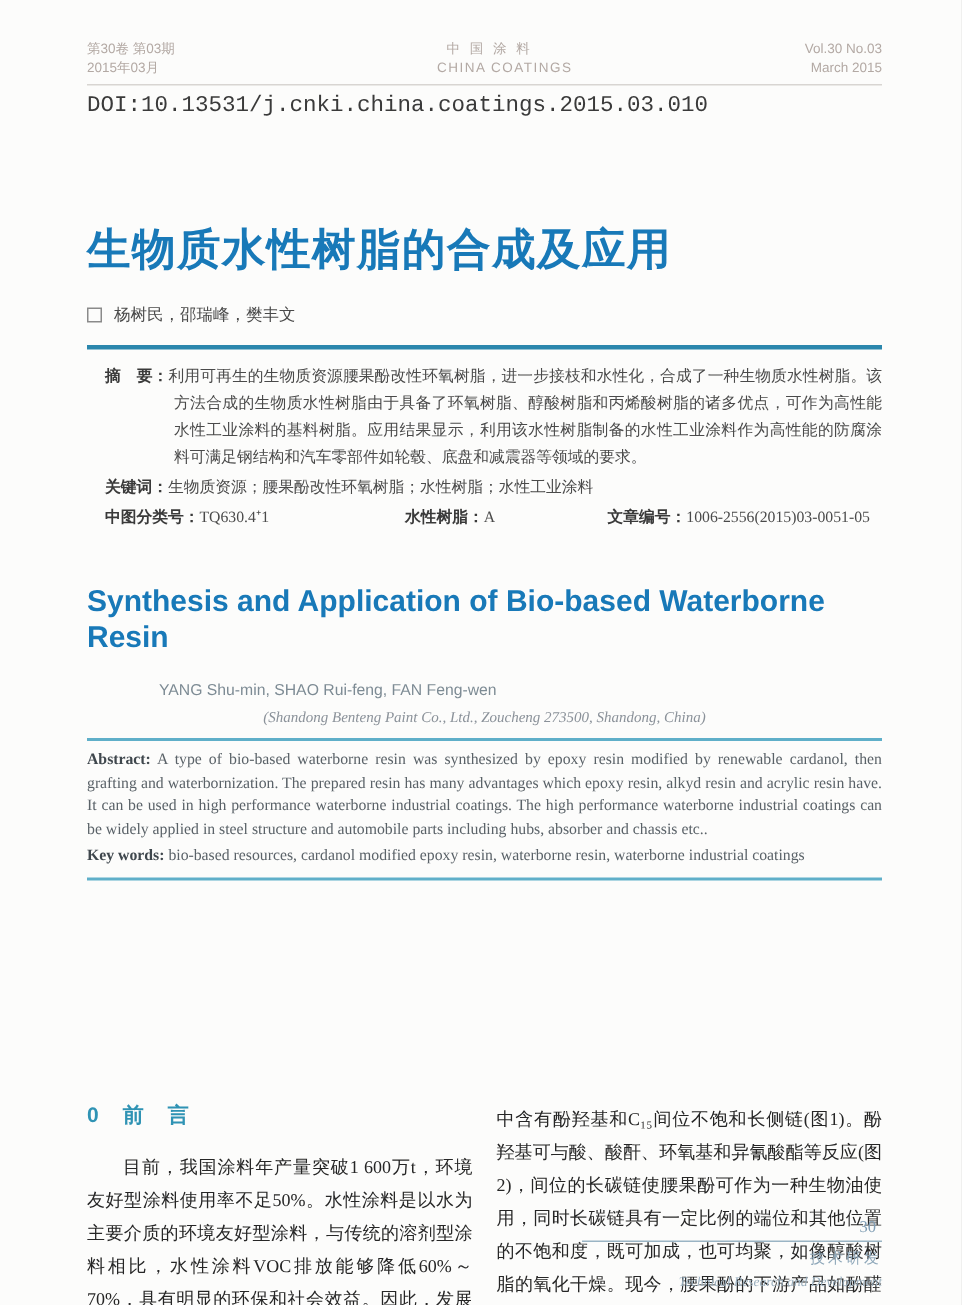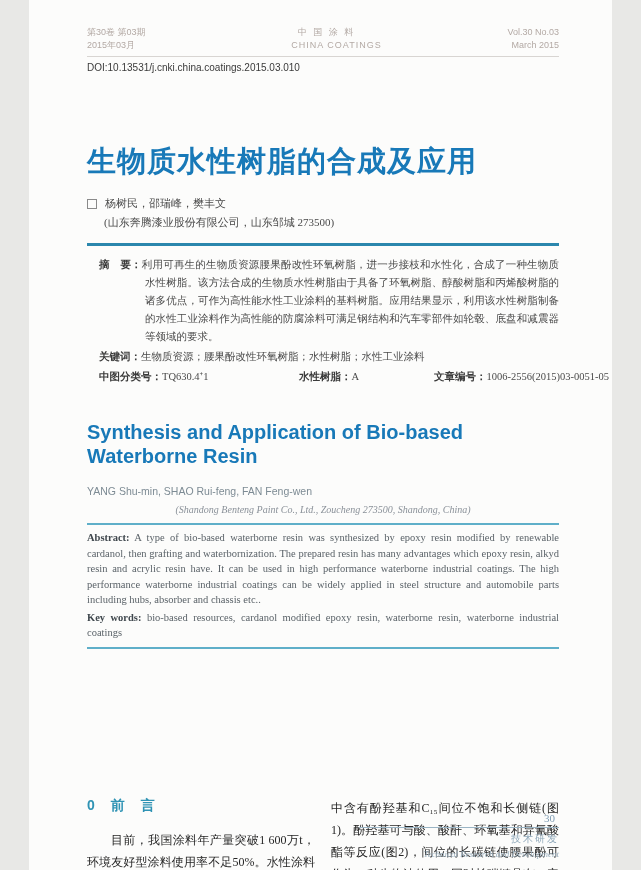--- a/index.html
+++ b/index.html
@@ -1,38 +1,38 @@
 <!DOCTYPE html>
 <html><head>
 <meta charset="utf-8">
 <style>
   html,body { margin:0; padding:0; background:#e8e8e6; }
   .page {
     position:relative;
-    width:583px; height:870px;
+    width:641px; height:870px;
     margin:0 auto;
     background:#fcfcfb;
     box-sizing:border-box;
     padding:26px 53px 0 58px;
     font-family:"Liberation Serif", serif;
     color:#2b2b2b;
     overflow:hidden;
   }
   
   .jheader {
     display:flex; justify-content:space-between; align-items:flex-start;
     font-family:"Liberation Sans", sans-serif;
     font-size:9px; line-height:13px; color:#b3a9a4;
   }
   .jheader .col-left   { text-align:left; }
   .jheader .col-center { text-align:center; letter-spacing:2px; }
   .jheader .col-center .en { letter-spacing:1px;margin-left:20px; }
   .jheader .col-right  { text-align:right; }
   .header-rule { border:none; border-top:1px solid #d8d5d2; margin:4px 0 0 0; }
-  .doi { font-size:10px; color:#3a3a3a; margin-top:5px; font-family:Liberation Sans, sans-serif; }
+  .doi { font-size:15px; color:#3a3a3a; margin-top:5px; font-family:Liberation Mono, monospace; }
 
   
   .title-cn {
     margin-top:72px;
     font-family:"Liberation Sans", sans-serif;
     font-weight:bold;
     font-size:29px; line-height:32px;
     color:#1879b8; letter-spacing:1px;
   }
   .authors-row { margin-top:12px; font-size:11px; color:#4a4a4a; display:flex; align-items:center; }
@@ -55,21 +55,21 @@
   .clc-row .seg2 { flex:0 0 135px; }
   .clc-row .lbl { font-weight:bold; color:#3a3a3a; }
 
   
   .title-en {
     margin-top:34px;
     font-family:"Liberation Sans", sans-serif;
     font-weight:bold; font-size:20px; line-height:24px;
     color:#1879b8;
   }
-  .authors-en { margin-top:9px; font-family:"Liberation Sans", sans-serif; font-size:10.5px; color:#7d8b94; }
+  .authors-en { margin-top:9px; font-family:"Liberation Sans", sans-serif; font-size:10.5px; color:#7d8b94;margin-left:48px; }
   .affil-en { margin-top:7px; font-style:italic; font-size:10px; color:#8a9199;text-align:center; }
   .thin-rule { border:none; border-top:2px solid #5fafc9; margin:8px 0 0 0; }
   .abs-en { margin-top:5px; font-size:10.5px; line-height:15.5px; color:#5a6268; text-align:justify; }
   .abs-en p { margin:0; }
   .abs-en .lbl { font-weight:bold; color:#3f474d; }
   .abs-en .kw { margin-top:2px; }
   .thin-rule2 { border:none; border-top:2px solid #5fafc9; margin:6px 0 0 0; }
 
   
   .body-cols { display:flex; gap:16px; margin-top:148px; }
@@ -115,21 +115,20 @@
     </div>
   </div>
   <hr class="header-rule">
   <div class="doi">DOI:10.13531/j.cnki.china.coatings.2015.03.010</div>
 
   <h1 class="title-cn">生物质水性树脂的合成及应用</h1>
   <div class="authors-row">
     <span class="author-box"></span>
     <span>杨树民，邵瑞峰，樊丰文</span>
   </div>
-  <div class="affil-cn">(山东奔腾漆业股份有限公司，山东邹城  273500)</div>
 
   <hr class="thick-rule">
 
   <div class="abs-block">
     <p class="hang">
       <span class="lbl">摘　要：</span><span>利用可再生的生物质资源腰果酚改性环氧树脂，进一步接枝和水性化，合成了一种生物质水性树脂。该方法合成的生物质水性树脂由于具备了环氧树脂、醇酸树脂和丙烯酸树脂的诸多优点，可作为高性能水性工业涂料的基料树脂。应用结果显示，利用该水性树脂制备的水性工业涂料作为高性能的防腐涂料可满足钢结构和汽车零部件如轮毂、底盘和减震器等领域的要求。</span>
     </p>
     <p class="hang kw-line">
       <span class="lbl">关键词：</span><span>生物质资源；腰果酚改性环氧树脂；水性树脂；水性工业涂料</span>
     </p>

